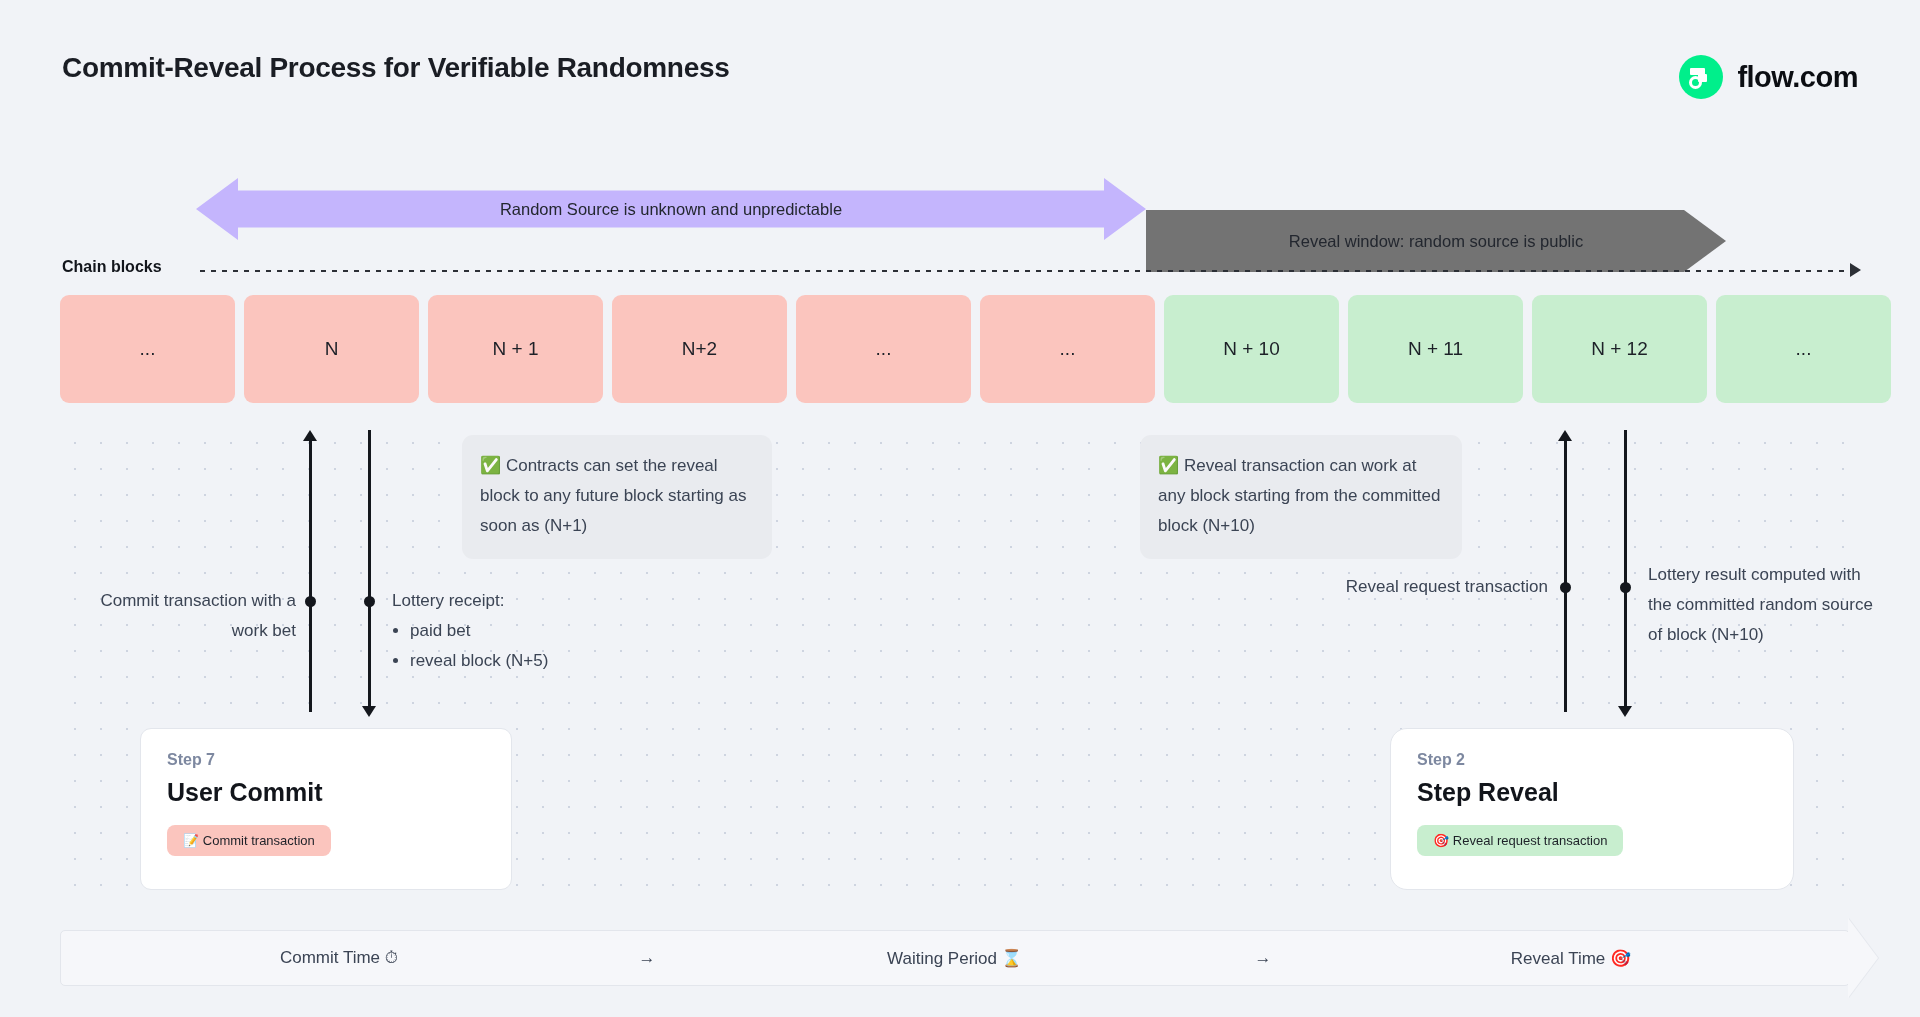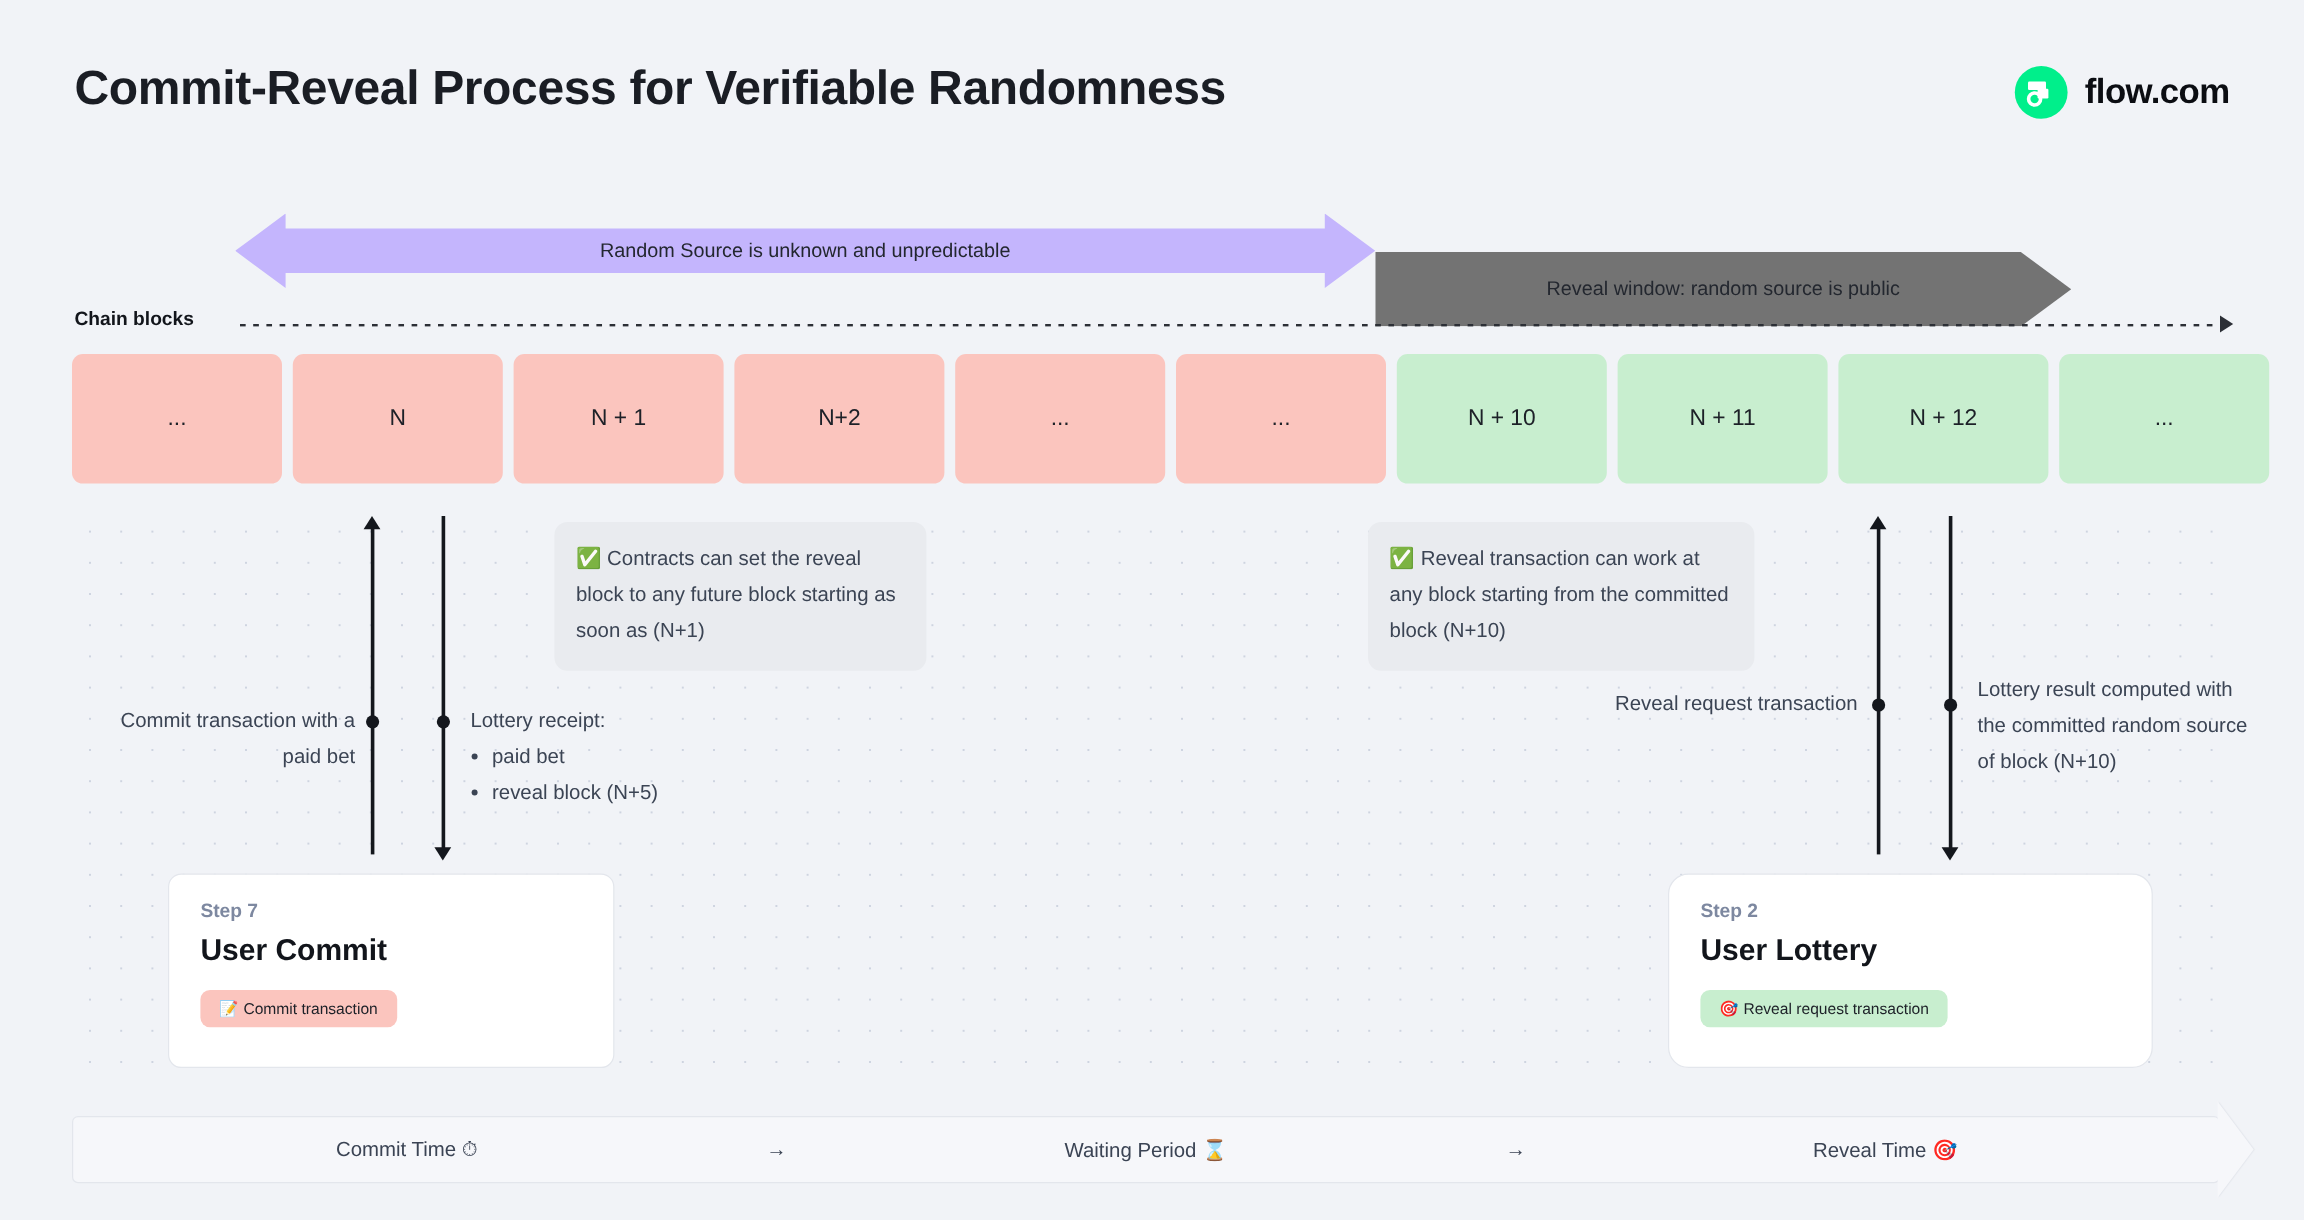--- a/index.html
+++ b/index.html
@@ -7,21 +7,21 @@
     width: 1920px; height: 1017px;
     background: #f1f3f7;
     font-family: "Liberation Sans", sans-serif;
     overflow: hidden;
   }
   #page { position: relative; width: 1920px; height: 1017px; background: #f1f3f7; }
 
   
   #title {
     position: absolute; left: 62px; top: 52px;
-    font-size: 40px; font-weight: 700; color: #1a1d24; letter-spacing: -0.3px;
+    font-size: 28px; font-weight: 700; color: #1a1d24; letter-spacing: -0.3px;
     white-space: nowrap;
   }
   #logo { position: absolute; right: 62px; top: 55px; display: flex; align-items: center; gap: 14px; }
   #logo-mark {
     width: 44px; height: 44px; border-radius: 50%;
     background: #00ef8b; position: relative; flex: none;
   }
   #logo-mark .bar1 { position: absolute; left: 11px; top: 13px; width: 15px; height: 7px; background: #fff; border-radius: 1px; }
   #logo-mark .bar2 { position: absolute; left: 19px; top: 19px; width: 9px; height: 8px; background: #fff; border-radius: 1px; }
   #logo-mark .ring  { position: absolute; left: 10px; top: 21px; width: 13px; height: 13px; border: 3.5px solid #fff; border-radius: 50%; }
@@ -198,21 +198,21 @@
   <div id="arrB-dot" class="dot"></div>
 
   <div id="arrC-line" class="vline"></div>
   <div id="arrC-cap" class="vcap-up"></div>
   <div id="arrC-dot" class="dot"></div>
 
   <div id="arrD-line" class="vline"></div>
   <div id="arrD-cap" class="vcap-down"></div>
   <div id="arrD-dot" class="dot"></div>
 
-  <div id="lbl-commit" class="arrow-label">Commit transaction with a paid bet</div>
+  <div id="lbl-commit" class="arrow-label">Commit transaction with a work bet</div>
 
   <div id="lbl-receipt" class="arrow-label">
     <div>Lottery receipt:</div>
     <ul>
       <li>paid bet</li>
       <li>reveal block (N+5)</li>
     </ul>
   </div>
 
   <div id="lbl-revreq" class="arrow-label">Reveal request transaction</div>
@@ -222,21 +222,21 @@
     <div class="step-kicker">Step 7</div>
     <div class="step-title">User Commit</div>
     <div class="step-chip chip-pink">
       <span>📝</span>
       <span>Commit transaction</span>
     </div>
   </div>
 
   <div id="step2" class="step-card">
     <div class="step-kicker">Step 2</div>
-    <div class="step-title">User Lottery</div>
+    <div class="step-title">Step Reveal</div>
     <div class="step-chip chip-green">
       <span>🎯</span>
       <span>Reveal request transaction</span>
     </div>
   </div>
 
   <div id="timeline">
     <div class="tl-seg">
       <span>Commit Time</span>
       <span>⏱</span>

